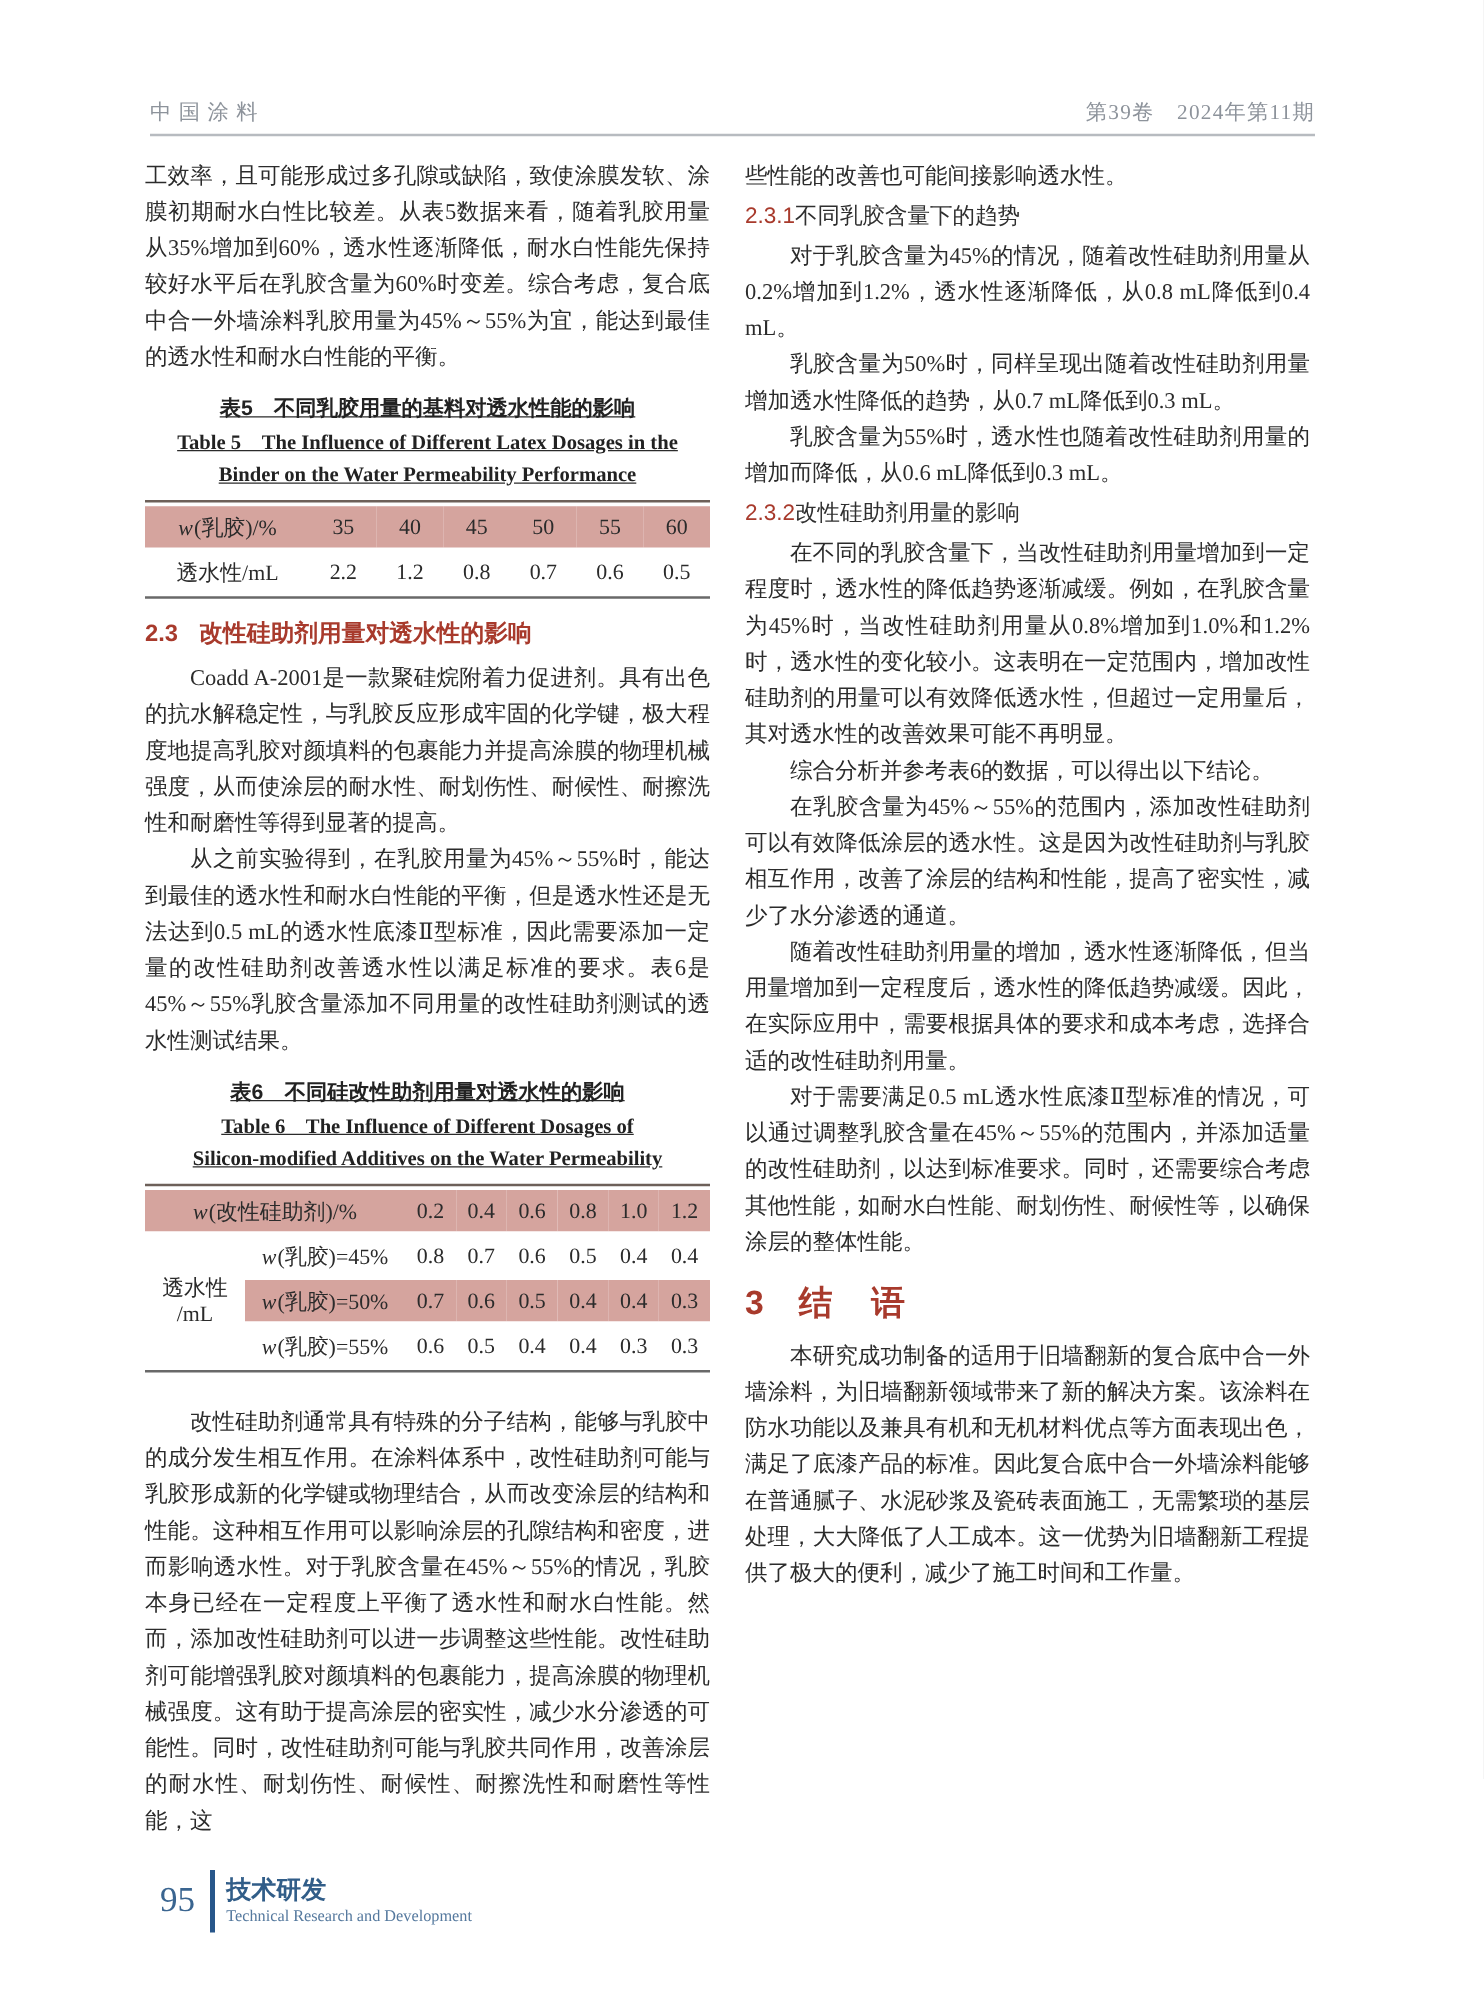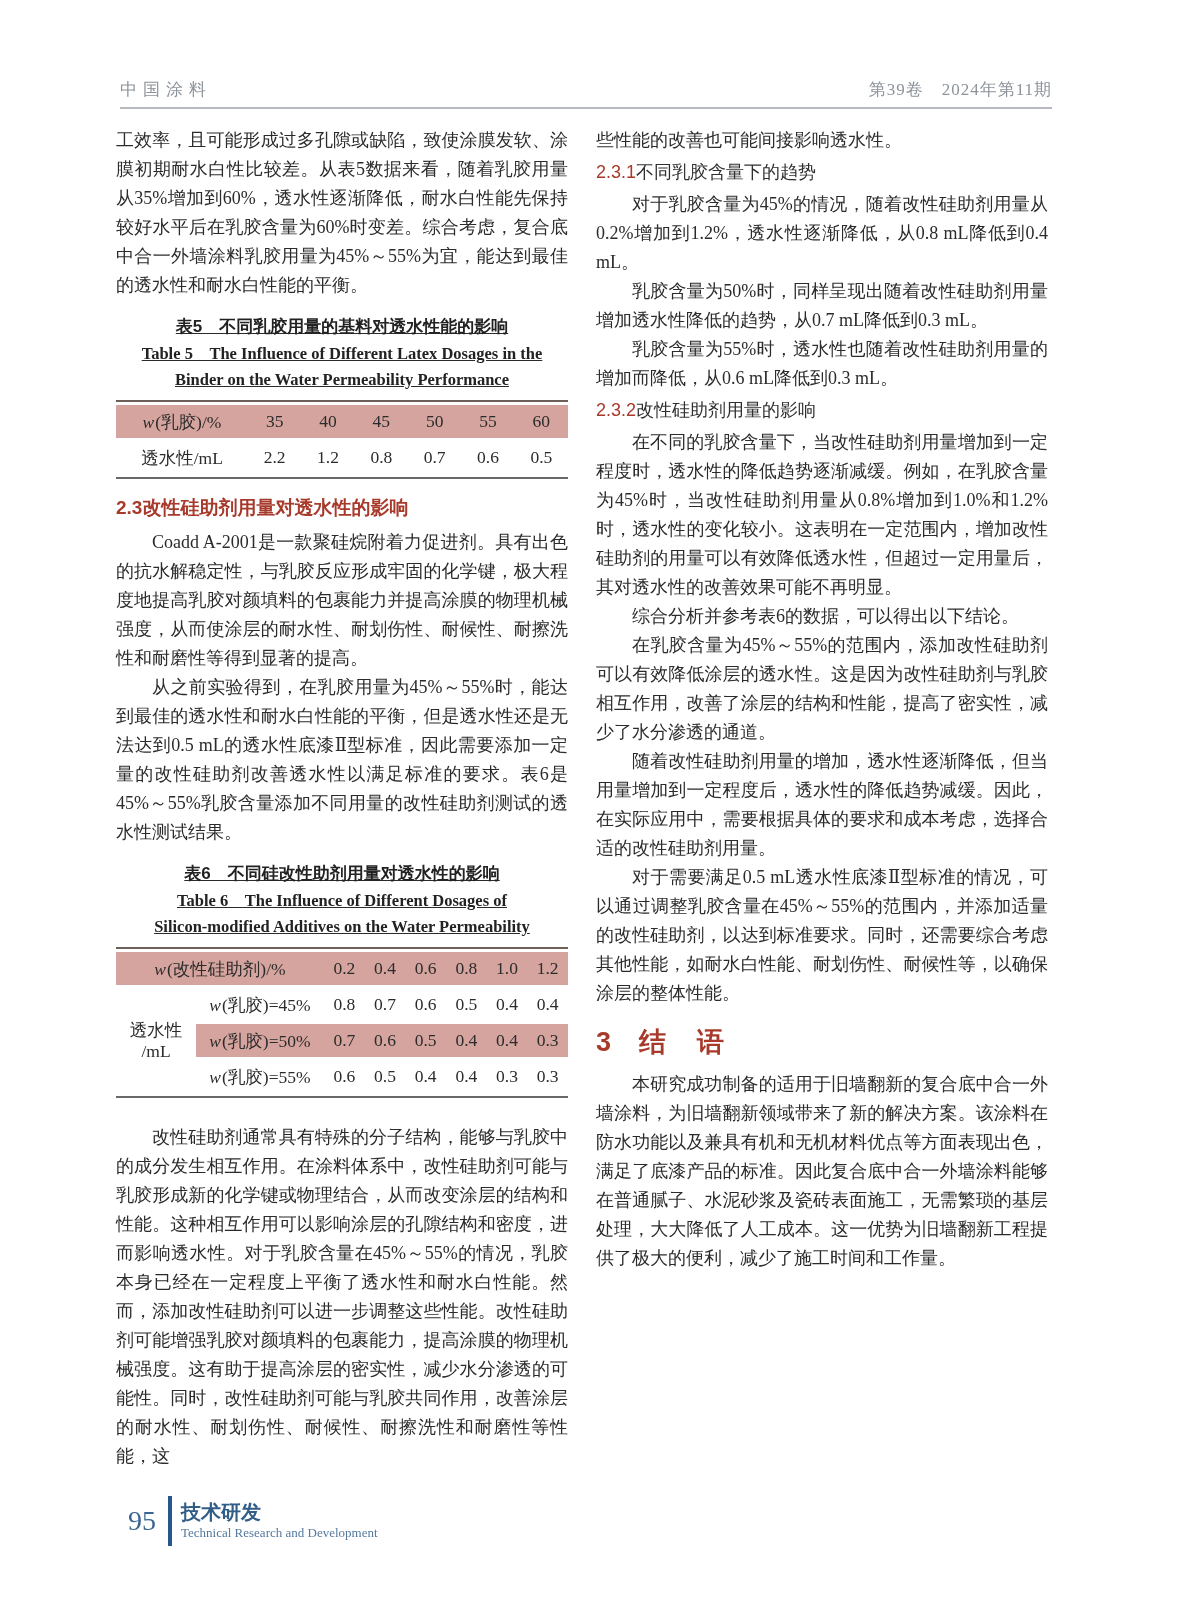--- a/index.html
+++ b/index.html
@@ -32,21 +32,21 @@
     font-size:18px;line-height:29px;
     text-align:justify;
     text-indent:2em;
   }
   p.noindent{text-indent:0;}
   
   .sec2{
     margin:15px 0 7px 0;
     font-family:"Liberation Sans","DejaVu Sans",sans-serif;
     font-weight:bold;font-size:19px;line-height:27px;
-    color:#a83a2c;display:flex;
+    color:#a83a2c;display:flex;gap:17px;
   }
   .sec3{
     margin:3px 0 3px 0;
     font-size:18px;line-height:29px;
     display:flex;font-weight:normal;
   }
   .sec3 .secnum{
     color:#a83a2c;
     font-family:"Liberation Sans","DejaVu Sans",sans-serif;
   }

